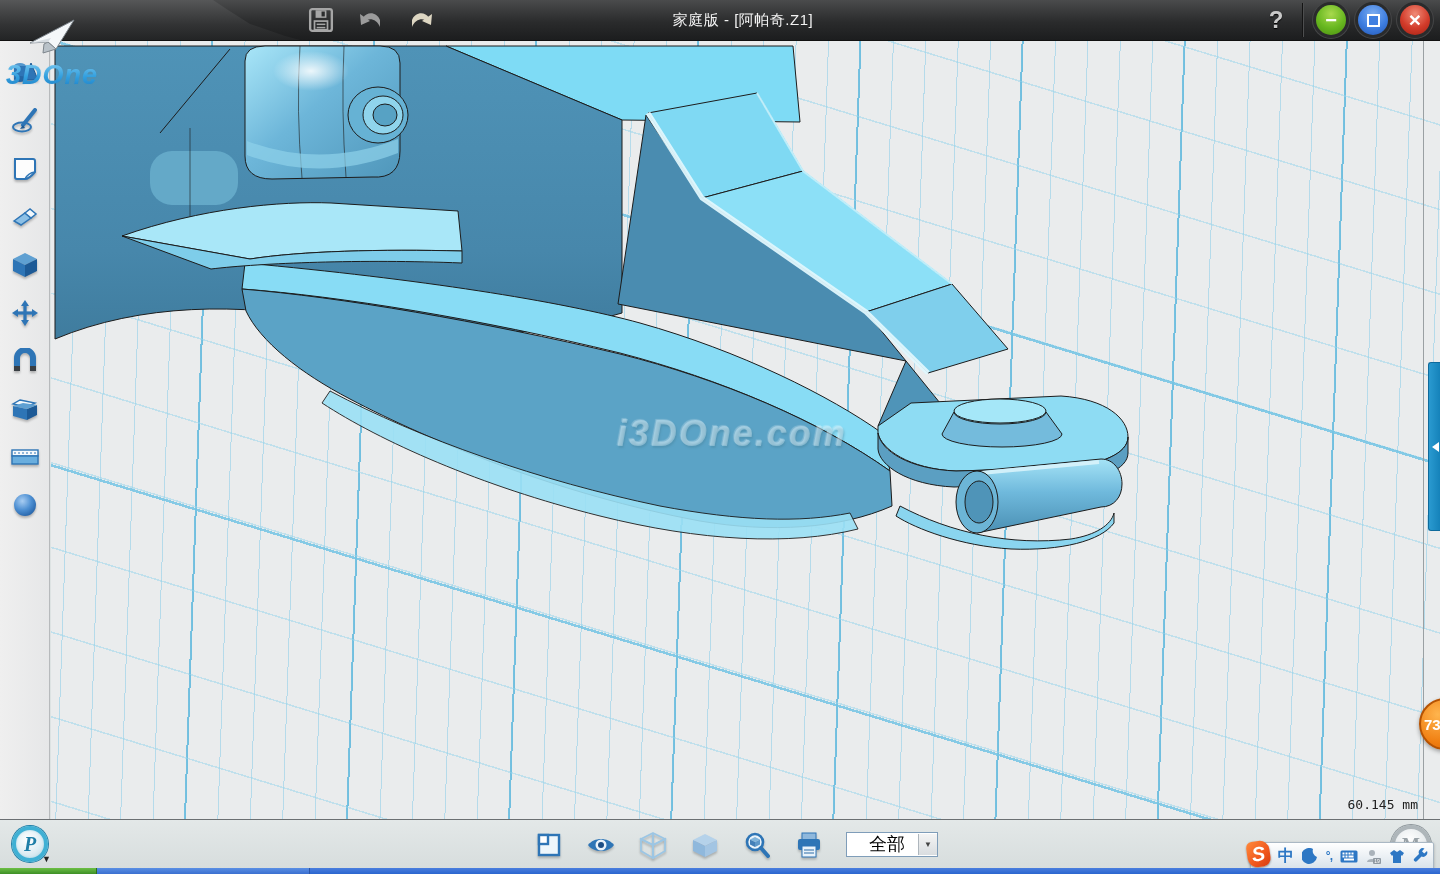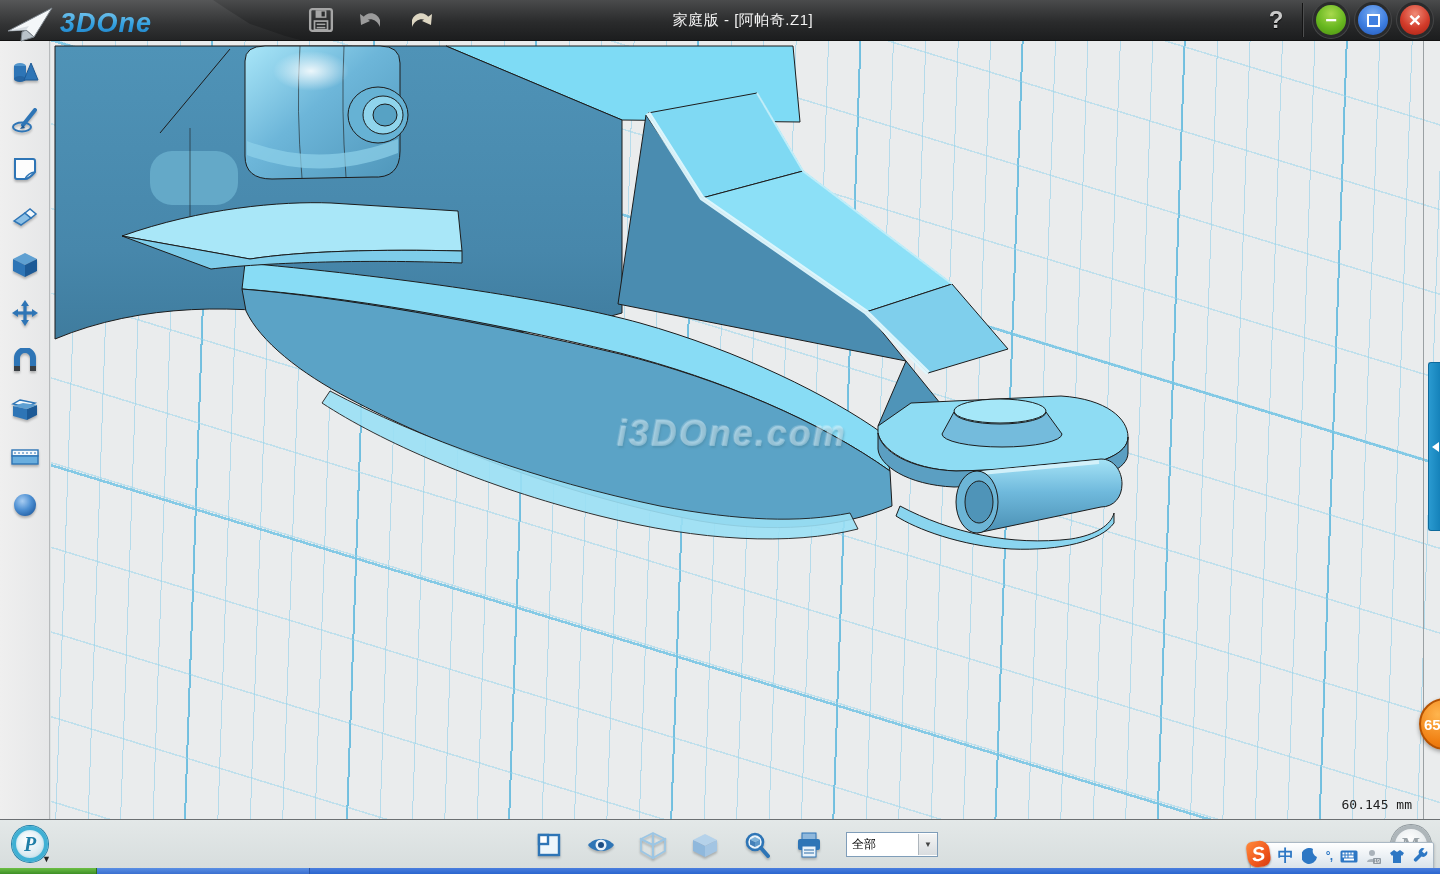--- a/index.html
+++ b/index.html
@@ -5,21 +5,21 @@
   html,body{margin:0;padding:0;}
   body{width:1440px;height:874px;overflow:hidden;font-family:"Liberation Sans",sans-serif;-webkit-font-smoothing:antialiased;}
   #page{position:relative;width:1440px;height:874px;background:#dde3e3;}
 
   
   .titlebar{position:absolute;left:0;top:0;width:1440px;height:40px;
     background:linear-gradient(#4a4b4c,#2a2b2c 55%,#1c1d1e);border-bottom:1px solid #111;z-index:30;}
   .tb-swoosh{position:absolute;left:0;top:0;height:40px;width:300px;
     background:linear-gradient(#565758,#333435 60%,#232425);
     clip-path:polygon(0 0,213px 0,228px 10px,250px 24px,285px 36px,300px 40px,0 40px);}
-  .logo{position:absolute;left:6px;top:4px;display:flex;align-items:center;gap:6px;}
+  .logo{position:absolute;left:6px;top:16px;display:flex;align-items:center;gap:6px;flex-direction:column;}
   .brand{font-size:27px;font-weight:bold;font-style:italic;letter-spacing:1px;
     background:linear-gradient(#9adcf8,#2f9fe0 55%,#1470b8);-webkit-background-clip:text;background-clip:text;color:transparent;
     text-shadow:0 0 1px rgba(60,160,220,.25);}
   .tb-actions{position:absolute;left:305px;top:4px;display:flex;gap:18px;align-items:center;}
   .tb-btn{width:32px;height:32px;display:flex;align-items:center;justify-content:center;cursor:pointer;}
   .tb-title{position:absolute;left:0;right:0;top:0;height:40px;display:flex;align-items:center;justify-content:center;
     color:#f2f2f2;font-size:15px;letter-spacing:.5px;padding-left:46px;}
   .tb-right{position:absolute;right:10px;top:0;height:40px;display:flex;align-items:center;gap:12px;}
   .help{color:#c9c9c9;font-size:24px;font-weight:bold;width:30px;text-align:center;cursor:pointer;
     text-shadow:0 1px 1px #000;}
@@ -43,21 +43,21 @@
   .canvas{position:absolute;left:51px;top:41px;width:1389px;height:778px;overflow:hidden;cursor:crosshair;
     background:
       repeating-linear-gradient(197deg, transparent 0 404px,  rgba(116,196,228,.85) 404px 406.5px),
       repeating-linear-gradient(197deg, transparent 0 79.5px, rgba(150,212,235,.50) 79.5px 81px),
       repeating-linear-gradient(92deg,  transparent 0 160px,  rgba(106,188,222,.90) 160px 162px),
       repeating-linear-gradient(92deg,  transparent 0 31.4px, rgba(138,204,232,.55) 31.4px 32.4px),
       #eaeced;}
   .model-svg{position:absolute;left:0;top:0;}
   .watermark{position:absolute;left:566px;top:372px;font-size:36px;font-weight:bold;letter-spacing:2px;
     color:rgba(222,242,250,.38);text-shadow:1px 2px 2px rgba(70,125,150,.35), -1px -1px 1px rgba(255,255,255,.25);pointer-events:none;font-style:italic;}
-  .dim-readout{position:absolute;right:28px;top:756px;font-family:"DejaVu Sans Mono",monospace;font-size:13px;color:#222;}
+  .dim-readout{position:absolute;right:22px;top:756px;font-family:"DejaVu Sans Mono",monospace;font-size:13px;color:#222;}
   .canvas-split{position:absolute;left:1372px;top:0;width:1px;height:778px;background:#9aa0a3;}
   .side-tab{position:absolute;left:1377px;top:321px;width:12px;height:167px;background:linear-gradient(90deg,#2a9ad0,#1380b8);
     border:1px solid #0e6a9c;border-right:none;border-radius:3px 0 0 3px;cursor:pointer;display:flex;align-items:center;justify-content:center;}
   .side-tab .arr{width:0;height:0;border-top:5px solid transparent;border-bottom:5px solid transparent;border-right:7px solid #fff;}
   .orange-badge{position:absolute;left:1368px;top:657px;width:52px;height:52px;border-radius:50%;
     background:radial-gradient(circle at 35% 30%,#ffb54e,#f07f12 60%,#d95f00);border:2px solid #b55303;box-sizing:border-box;
     color:#fff;font-weight:bold;font-size:15px;display:flex;align-items:center;padding-left:3px;cursor:pointer;
     box-shadow:0 2px 4px rgba(0,0,0,.35);}
 
   
@@ -66,21 +66,21 @@
   .p-btn{position:absolute;left:12px;top:6px;width:36px;height:36px;border-radius:50%;
     background:radial-gradient(circle at 42% 35%,#ffffff,#dfeef4 55%,#bcd9e4);
     border:4px solid #3fb0d4;box-shadow:0 0 0 1px #1f7fa8, inset 0 0 2px #9fd2e2;box-sizing:border-box;
     display:flex;align-items:center;justify-content:center;cursor:pointer;
     color:#1f7fa8;font-family:"Liberation Serif",serif;font-weight:bold;font-size:20px;font-style:italic;}
   .p-caret{position:absolute;left:42px;top:34px;font-size:9px;color:#222;cursor:pointer;}
   .bb-center{position:absolute;left:534px;top:0;height:49px;display:flex;align-items:center;gap:22px;}
   .bb-tool{width:30px;height:30px;display:flex;align-items:center;justify-content:center;cursor:pointer;
     filter:drop-shadow(0 2px 1px rgba(0,0,0,.22));}
   .combo{display:flex;align-items:center;width:90px;height:23px;background:#fff;border:1px solid #7f9db9;cursor:pointer;}
-  .combo .val{flex:1;font-size:12px;color:#000;padding-left:5px;line-height:21px;}
+  .combo .val{flex:1;font-size:18px;color:#000;padding-left:22px;line-height:21px;}
   .combo .drop{width:18px;height:21px;background:linear-gradient(#f4f4f4,#d9dde0);border-left:1px solid #aeb6bd;
     display:flex;align-items:center;justify-content:center;font-size:8px;color:#444;}
   .m-btn{position:absolute;right:9px;top:5px;width:40px;height:40px;border-radius:50%;
     background:radial-gradient(circle at 45% 35%,#ffffff,#e9edef 55%,#cdd4d8);
     border:4px solid #aeb6ba;box-shadow:0 0 0 1px #8d969b;box-sizing:border-box;
     display:flex;align-items:center;justify-content:center;cursor:pointer;
     color:#9aa3a8;font-family:"Liberation Serif",serif;font-weight:bold;font-size:19px;}
 
   
   .ime{position:absolute;left:1250px;top:842px;width:184px;height:28px;z-index:60;
@@ -320,21 +320,21 @@
       </g>
     </svg>
 
     <div class="watermark">i3DOne.com</div>
     <div class="dim-readout">60.145 mm</div>
     <div class="canvas-split"></div>
     <div class="side-tab">
       <span class="arr"></span>
     </div>
     <div class="orange-badge">
-      <span>65</span>
+      <span>73</span>
     </div>
   </div>
 
   <div class="bottombar">
     <div class="p-btn">
       <span>P</span>
     </div>
     <div class="p-caret">▼</div>
 
     <div class="bb-center">

